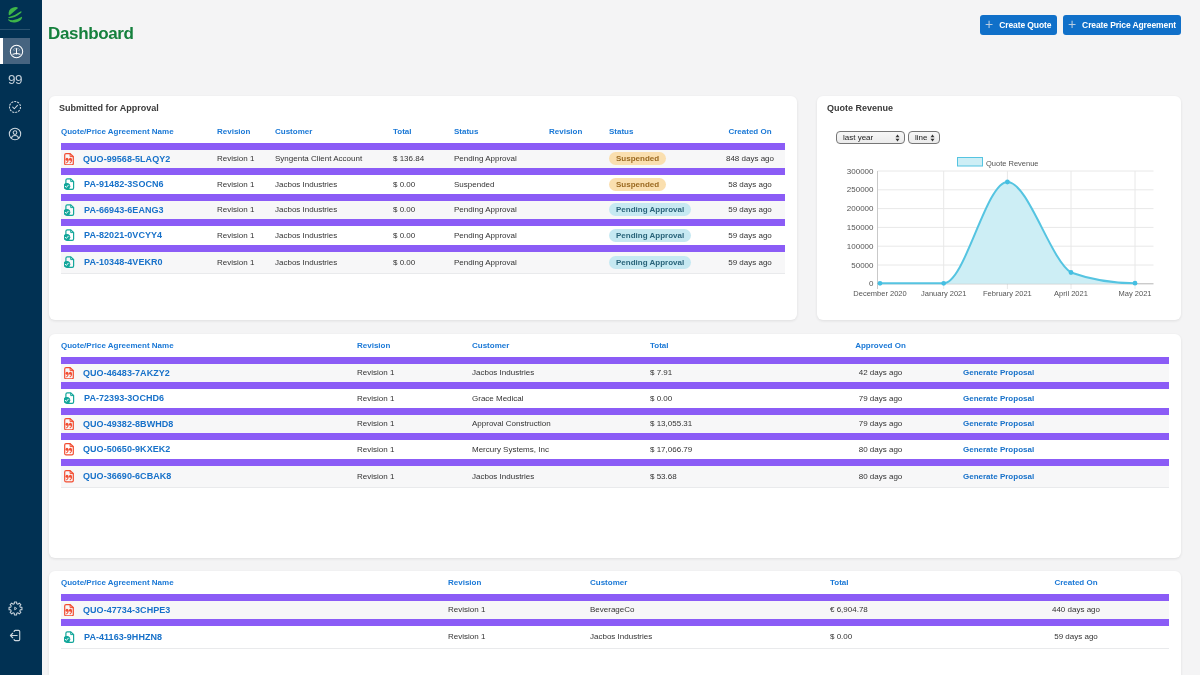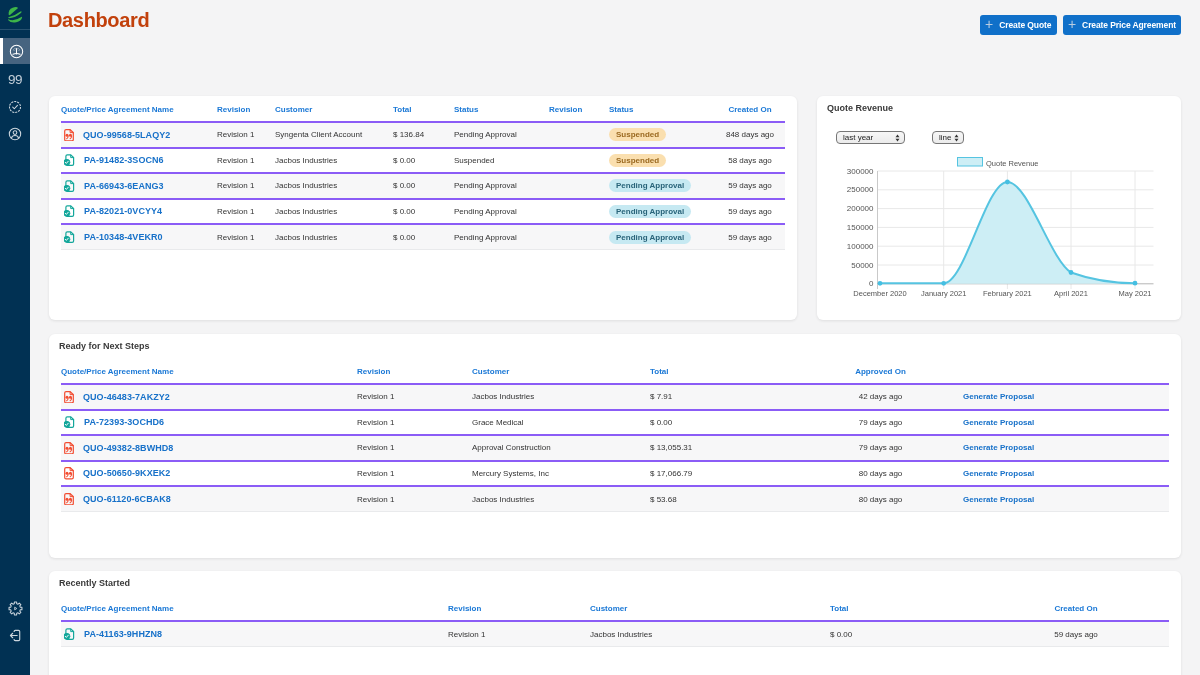--- a/index.html
+++ b/index.html
@@ -1,30 +1,30 @@
 <!DOCTYPE html>
 <html><head>
 <meta charset="utf-8">
 <style>
 * { margin:0; padding:0; box-sizing:border-box; }
 html,body { width:1200px; height:675px; overflow:hidden; font-family:"Liberation Sans", sans-serif; background:#f4f4f5; }
-#sidebar { position:absolute; left:0; top:0; width:30px; height:675px; background:#013153; }
+#sidebar { position:absolute; left:0; top:0; width:42px; height:675px; background:#013153; }
 #sb-logo { position:absolute; left:0; top:0; width:30px; height:30px; border-bottom:1px solid #27516f; }
 .sb-item { position:absolute; left:0; width:30px; display:flex; align-items:center; justify-content:center; }
 #sb-active { top:38px; height:26px; background:#466480; border-left:3px solid #fff; }
 .nine9 { color:#c3cfd9; font-size:13.5px; font-weight:400; letter-spacing:-0.5px; }
-h1.dash { position:absolute; left:18px; top:9px; font-size:20px; font-weight:bold; color:#c2410c; letter-spacing:-0.35px; }
+h1.dash { position:absolute; left:18px; top:24px; font-size:17px; font-weight:bold; color:#15803d; letter-spacing:-0.35px; }
 .btn { position:absolute; top:15px; height:19.5px; background:#1070c9; border-radius:3px; color:#fff; font-size:8.5px; font-weight:bold; letter-spacing:-0.1px; display:flex; align-items:center; justify-content:center; white-space:nowrap; }
 .btn .plus { color:#b9cde1; font-weight:400; font-size:14px; margin-right:6px; position:relative; top:-1px; }
 .card { position:absolute; background:#fff; border-radius:6px; box-shadow:0 1px 3px rgba(0,0,0,0.09); }
 .card h2 { font-size:9px; font-weight:bold; color:#3a3a3a; padding:7px 0 0 10px; height:24px; }
 table.tbl { border-collapse:collapse; table-layout:fixed; margin-left:12px; }
 table.tbl th { color:#1a78d6; font-size:8px; font-weight:bold; text-align:left; height:26px; vertical-align:bottom; padding:0 0 7px 0; white-space:nowrap; }
 table.tbl td { font-size:8px; color:#333; height:25.5px; vertical-align:middle; padding:0; white-space:nowrap; overflow:hidden; }
-table.tbl tbody tr { border-top:2px solid #8b5cf6; }
+table.tbl tbody tr { border-top:7px solid #8b5cf6; }
 table.tbl tbody tr:last-child { border-bottom:1px solid #e9eaec; }
 table.tbl tbody tr:nth-child(odd) { background:#f7f7f8; }
 .lnk { color:#1771c9; font-weight:bold; font-size:9px; letter-spacing:0.05px; }
 .glnk { color:#1771c9; font-weight:bold; font-size:8px; }
 .nm { display:flex; align-items:center; }
 .nm svg { margin-left:3px; margin-right:9px; flex:none; }
 table.tbl th.right, table.tbl td.right, .right { }
 table.tbl th.center, table.tbl td.center, .center { text-align:center; }
 .badge { display:inline-block; font-size:8px; font-weight:bold; height:13px; line-height:13px; padding:0 7px; border-radius:7px; }
 .b-or { background:#fadfaf; color:#9b6a21; }
@@ -80,20 +80,21 @@
       <path d="M2.6 8 h7.2 M5 5.6 L2.6 8 L5 10.4" stroke-linecap="round" stroke-linejoin="round"></path>
     </svg>
   </div>
 </div>
 <div id="content" style="position:absolute; left:30px; top:0; width:1170px; height:675px;">
   <h1 class="dash">Dashboard</h1>
   <div class="btn" style="left:950px; width:76.5px;"><span class="plus">+</span>Create Quote</div>
   <div class="btn" style="left:1033px; width:118px;"><span class="plus">+</span>Create Price Agreement</div>
 
   <div class="card" style="left:19px; top:96px; width:748px; height:224px;">
+    <h2>Submitted for Approval</h2>
     <table class="tbl" style="width:724px;">
       <colgroup>
           <col style="width:156px">
           <col style="width:58px">
           <col style="width:118px">
           <col style="width:52px">
           <col style="width:104px">
           <col style="width:60px">
           <col style="width:106px">
           <col style="width:70px">
@@ -265,21 +266,21 @@
       </tbody>
     </table>
   </div>
 
   <div class="card" style="left:787px; top:96px; width:364px; height:224px;">
     <h2>Quote Revenue</h2>
     <div class="sel" style="left:19px; top:34.5px; width:69px; padding-left:6px;">last year<svg class="updown" viewBox="0 0 6 9">
           <path d="M3 0.3 L5.4 3.6 H0.6 Z" fill="#333"></path>
           <path d="M3 8.7 L0.6 5.4 H5.4 Z" fill="#333"></path>
         </svg></div>
-    <div class="sel" style="left:91px; top:34.5px; width:32px; padding-left:6px;margin-left:24px;">line<svg class="updown" viewBox="0 0 6 9">
+    <div class="sel" style="left:91px; top:34.5px; width:32px; padding-left:6px;">line<svg class="updown" viewBox="0 0 6 9">
           <path d="M3 0.3 L5.4 3.6 H0.6 Z" fill="#333"></path>
           <path d="M3 8.7 L0.6 5.4 H5.4 Z" fill="#333"></path>
         </svg></div>
     <svg width="364" height="224" viewBox="0 0 364 224" style="position:absolute; left:0; top:0; pointer-events:none;">
       <rect x="140.5" y="61.5" width="25" height="8.5" fill="#cdeef5" stroke="#55c4e1" stroke-width="1"></rect>
       <text x="169" y="69.5" font-size="7.5" fill="#555">Quote Revenue</text>
       <g stroke="#e8e8e8" stroke-width="1">
         <line x1="60.5" y1="75" x2="336.5" y2="75"></line>
         <line x1="60.5" y1="93.8" x2="336.5" y2="93.8"></line>
         <line x1="60.5" y1="112.6" x2="336.5" y2="112.6"></line>
@@ -317,21 +318,20 @@
         <text x="63" y="199.5">December 2020</text>
         <text x="126.7" y="199.5">January 2021</text>
         <text x="190.4" y="199.5">February 2021</text>
         <text x="254" y="199.5">April 2021</text>
         <text x="318" y="199.5">May 2021</text>
       </g>
     </svg>
   </div>
 
   <div class="card" style="left:19px; top:334px; width:1132px; height:224px;">
-    <h2>Ready for Next Steps</h2>
     <table class="tbl" style="width:1108px;">
       <colgroup>
           <col style="width:296px">
           <col style="width:115px">
           <col style="width:178px">
           <col style="width:162px">
           <col style="width:137px">
           <col style="width:220px">
         </colgroup>
       <thead>
@@ -443,35 +443,34 @@
               <span class="nm">
                 <svg width="10" height="12.5" viewBox="0 0 10 12.5" fill="none">
                   <path d="M0.7 2.1 Q0.7 0.7 2.1 0.7 H6.1 L9.3 3.6 V10.4 Q9.3 11.8 7.9 11.8 H2.1 Q0.7 11.8 0.7 10.4 Z" stroke="#f24c30" stroke-width="1.2"></path>
                   <path d="M6.1 0.7 V3.6 H9.3" stroke="#f24c30" stroke-width="1"></path>
                   <g fill="#f24c30">
                     <circle cx="3.0" cy="6.3" r="1.5"></circle>
                     <circle cx="6.45" cy="6.3" r="1.5"></circle>
                   </g>
                   <path d="M4.2 6.9 Q4.1 9.1 2.3 10.1 M7.65 6.9 Q7.55 9.1 5.75 10.1" stroke="#f24c30" stroke-width="1.1"></path>
                 </svg>
-                <span class="lnk">QUO-61120-6CBAK8</span>
+                <span class="lnk">QUO-36690-6CBAK8</span>
               </span>
             </td>
             <td>Revision 1</td>
             <td>Jacbos Industries</td>
             <td class="right" style="padding-right:8px;">$ 53.68</td>
             <td class="center">80 days ago</td>
             <td style="padding-left:14px;"><span class="glnk">Generate Proposal</span></td>
           </tr>
       </tbody>
     </table>
   </div>
 
   <div class="card" style="left:19px; top:571px; width:1132px; height:150px;">
-    <h2>Recently Started</h2>
     <table class="tbl" style="width:1108px;">
       <colgroup>
           <col style="width:387px">
           <col style="width:142px">
           <col style="width:240px">
           <col style="width:153px">
           <col style="width:186px">
         </colgroup>
       <thead>
           <tr>
@@ -479,20 +478,40 @@
             <th>Revision</th>
             <th>Customer</th>
             <th class="right" style="padding-right:5px;">Total</th>
             <th class="center">Created On</th>
           </tr>
         </thead>
       <tbody>
         <tr>
             <td>
               <span class="nm">
+                <svg width="10" height="12.5" viewBox="0 0 10 12.5" fill="none">
+                  <path d="M0.7 2.1 Q0.7 0.7 2.1 0.7 H6.1 L9.3 3.6 V10.4 Q9.3 11.8 7.9 11.8 H2.1 Q0.7 11.8 0.7 10.4 Z" stroke="#f24c30" stroke-width="1.2"></path>
+                  <path d="M6.1 0.7 V3.6 H9.3" stroke="#f24c30" stroke-width="1"></path>
+                  <g fill="#f24c30">
+                    <circle cx="3.0" cy="6.3" r="1.5"></circle>
+                    <circle cx="6.45" cy="6.3" r="1.5"></circle>
+                  </g>
+                  <path d="M4.2 6.9 Q4.1 9.1 2.3 10.1 M7.65 6.9 Q7.55 9.1 5.75 10.1" stroke="#f24c30" stroke-width="1.1"></path>
+                </svg>
+                <span class="lnk">QUO-47734-3CHPE3</span>
+              </span>
+            </td>
+            <td>Revision 1</td>
+            <td>BeverageCo</td>
+            <td class="right" style="padding-right:5px;">€ 6,904.78</td>
+            <td class="center">440 days ago</td>
+          </tr>
+        <tr>
+            <td>
+              <span class="nm">
                 <svg width="11" height="12.5" viewBox="0 0 11 12.5" fill="none">
                   <path d="M1.9 2.3 Q1.9 0.9 3.3 0.9 H6.7 L9.6 3.6 V10 Q9.6 11.4 8.2 11.4 H3.3 Q1.9 11.4 1.9 10 Z" stroke="#14a79b" stroke-width="1.2"></path>
                   <path d="M6.7 0.9 V3.6 H9.6" stroke="#14a79b" stroke-width="1"></path>
                   <g fill="#14a79b">
                     <circle cx="2.7" cy="8.2" r="3.2"></circle>
                     <circle cx="5.9" cy="8.2" r="0.6"></circle>
                     <circle cx="5.29" cy="9.8" r="0.6"></circle>
                     <circle cx="3.82" cy="10.76" r="0.6"></circle>
                     <circle cx="2.06" cy="10.71" r="0.6"></circle>
                     <circle cx="0.65" cy="9.66" r="0.6"></circle>

